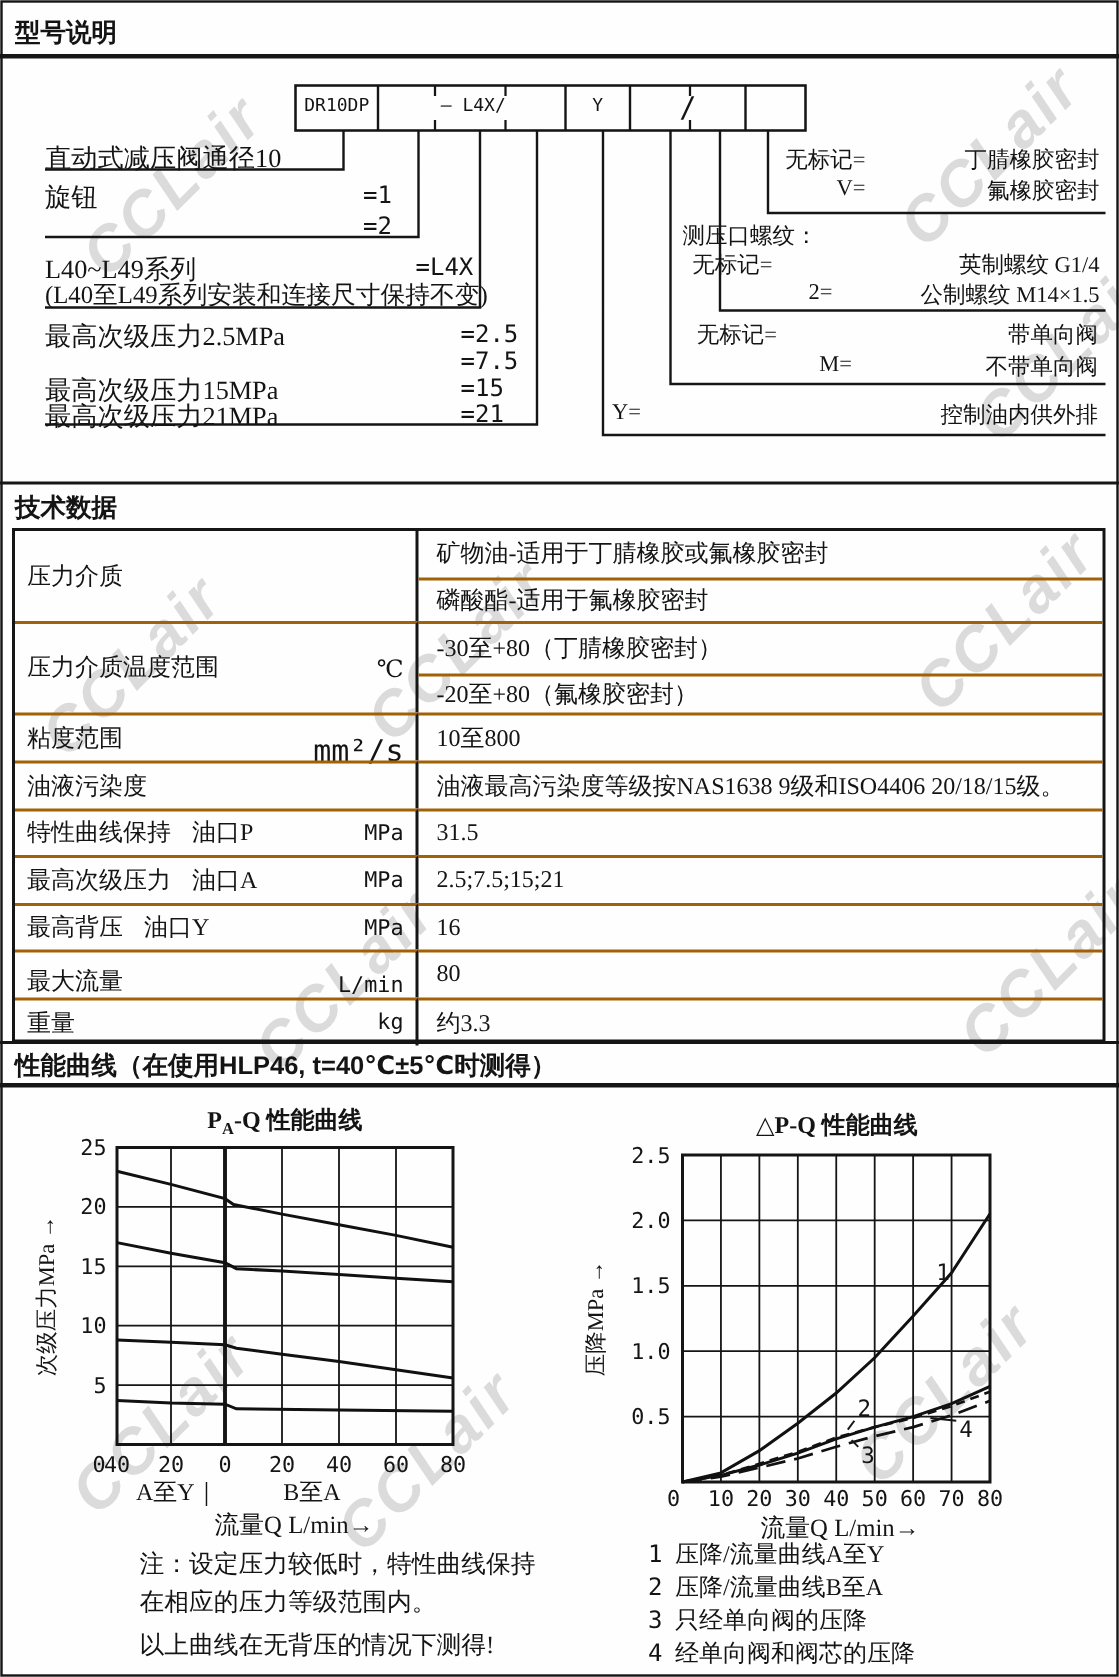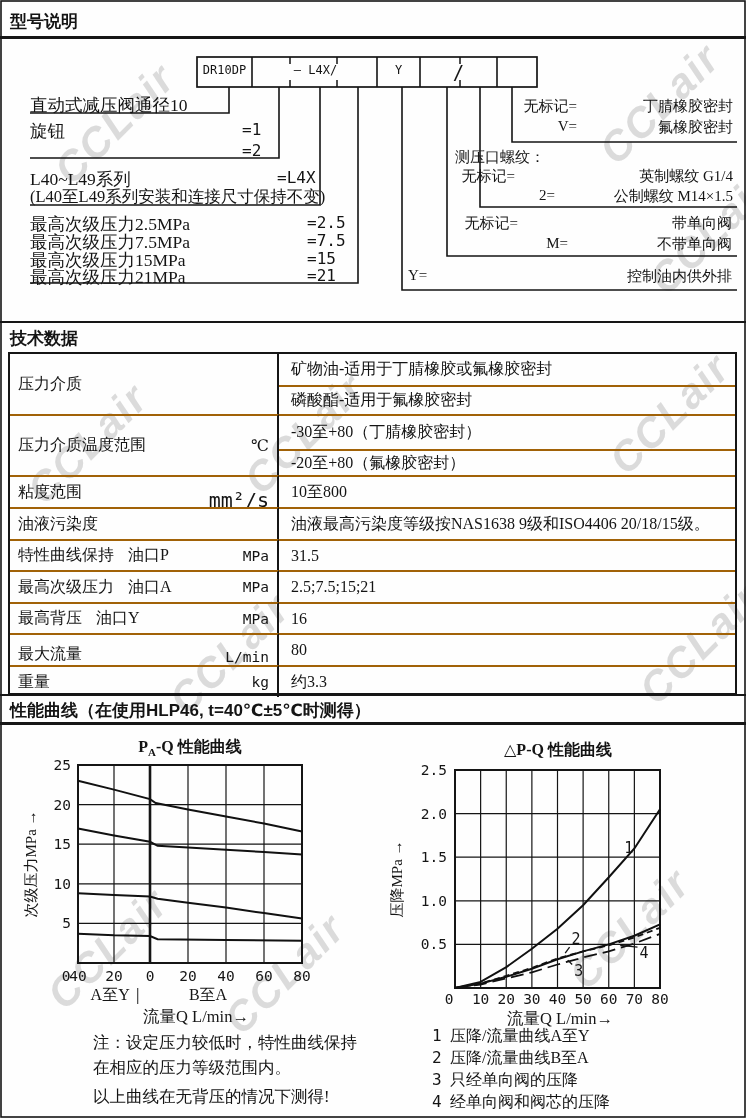--- a/index.html
+++ b/index.html
@@ -79,21 +79,20 @@
   <div class="ab lbl z" style="left:30px;top:119px;">旋钮</div>
   <div class="ab code mono z" style="left:242px;top:120px;">=1</div>
   <div class="ab code mono z" style="left:242px;top:141px;">=2</div>
 
   <div class="ab lbl z" style="left:30px;top:167px;">L40~L49系列</div>
   <div class="ab code mono z" style="left:277px;top:168px;">=L4X</div>
   <div class="ab lbl z" style="left:30px;top:186px;font-size:16.5px;">(L40至L49系列安装和连接尺寸保持不变)</div>
 
   <div class="ab lbl z" style="left:30px;top:212px;">最高次级压力2.5MPa</div>
   <div class="ab code mono z" style="left:307px;top:213px;">=2.5</div>
-  <div class="ab lbl z" style="left:30px;top:230px;">最高次级压力7.5MPa</div>
   <div class="ab code mono z" style="left:307px;top:231px;">=7.5</div>
   <div class="ab lbl z" style="left:30px;top:248px;">最高次级压力15MPa</div>
   <div class="ab code mono z" style="left:307px;top:249px;">=15</div>
   <div class="ab lbl z" style="left:30px;top:265px;">最高次级压力21MPa</div>
   <div class="ab code mono z" style="left:307px;top:266px;">=21</div>
 
   <div class="ab rrow z" style="left:505px;top:97px;width:228px;">
     <span class="rc" style="width:72px;">无标记=</span>
     <span class="rl">丁腈橡胶密封</span>
   </div>

